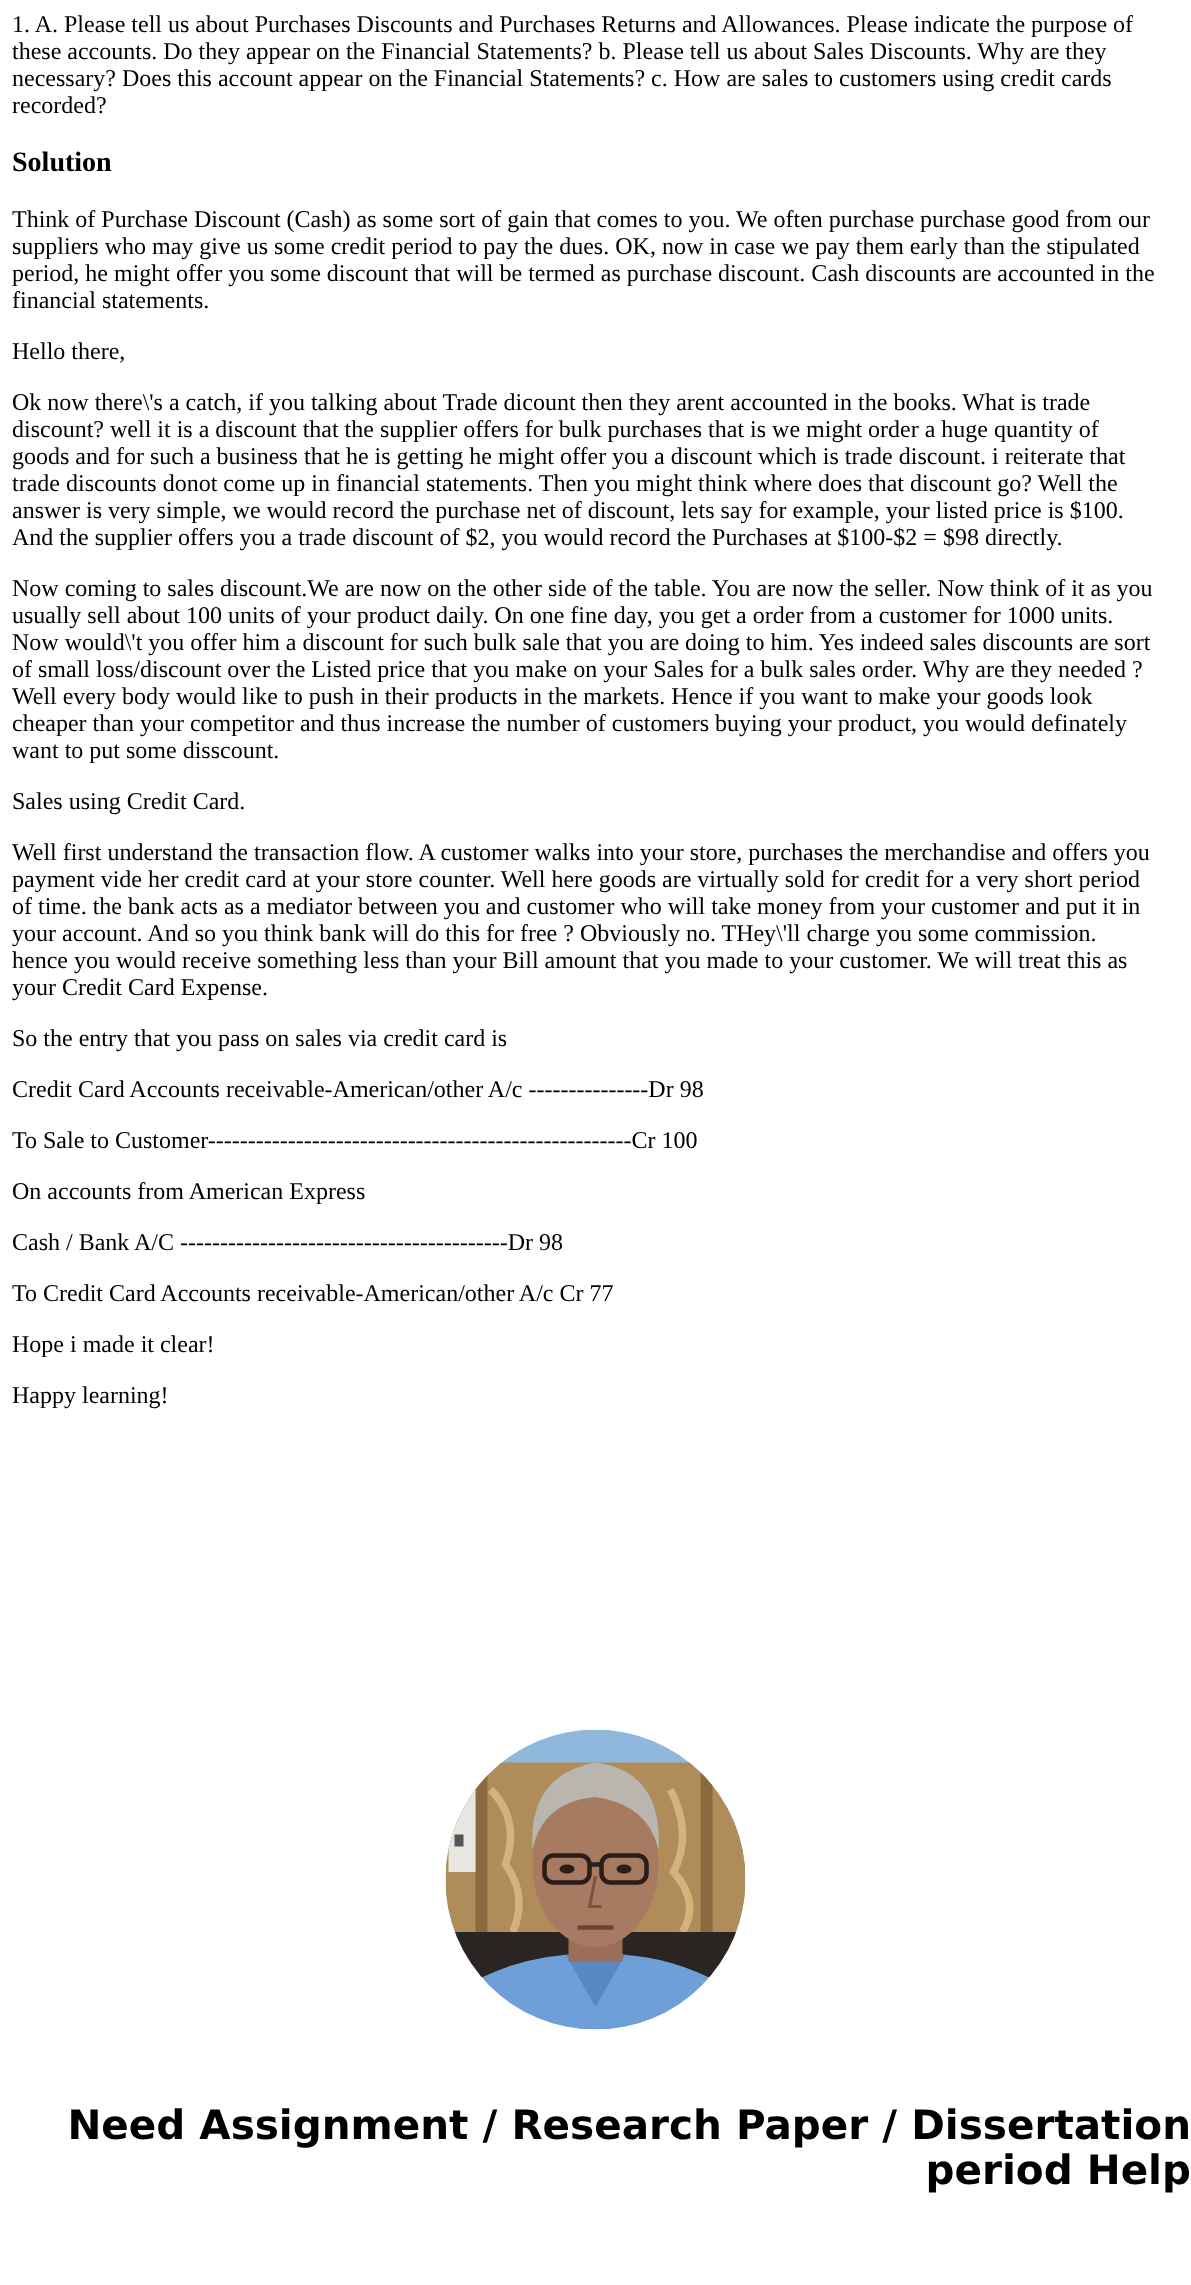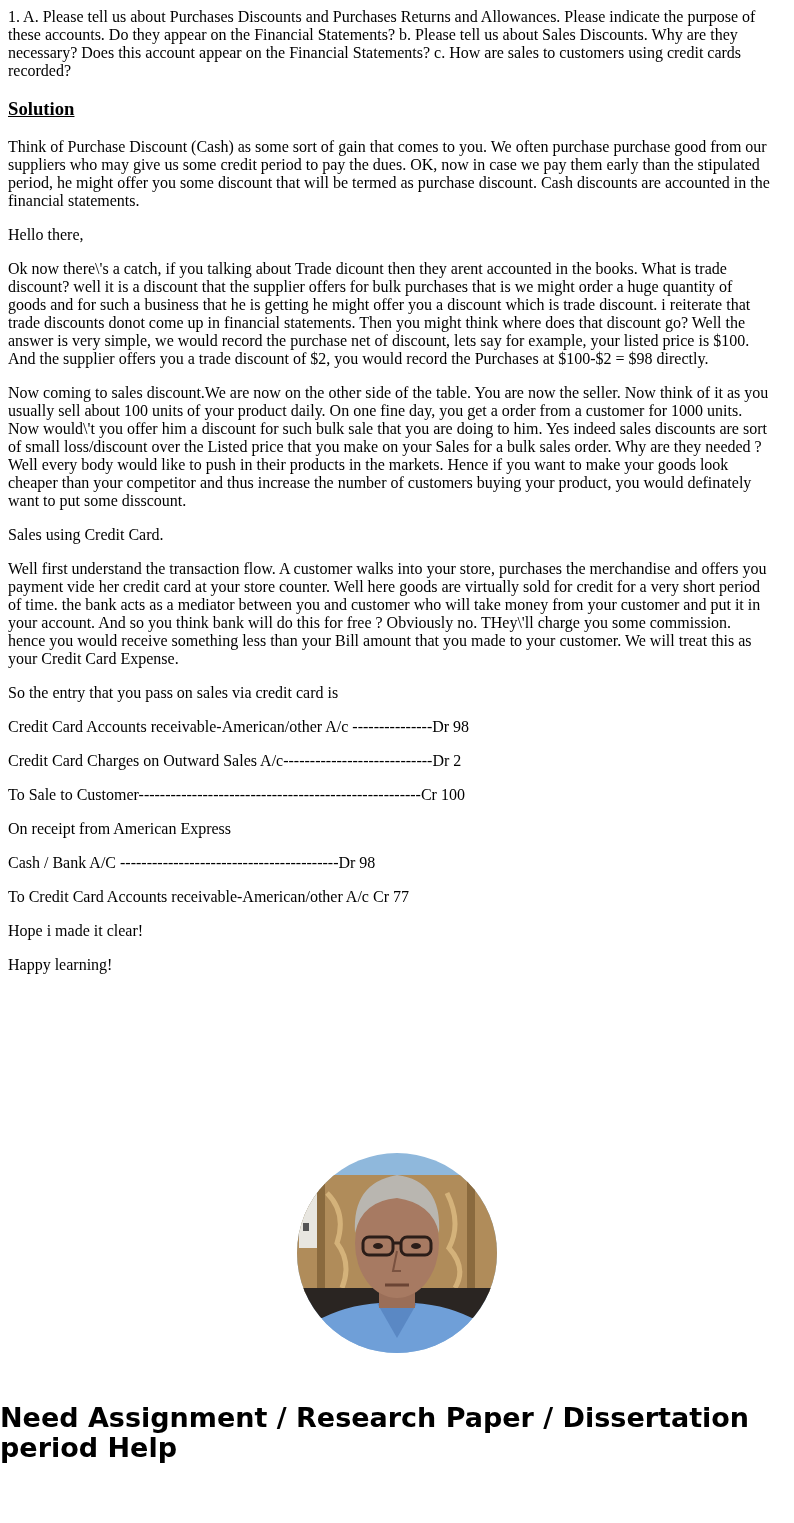--- a/index.html
+++ b/index.html
@@ -20,42 +20,41 @@
       padding: 8px 24px 0 8px;
     }
     p {
       margin: 0 0 16px 0;
     }
     h3.solution {
       font-size: 18.7px;
       font-weight: bold;
       margin: 18px 0 18px 0;
       line-height: 22px;
-      text-decoration: underline;
     }
     .avatar-wrap {
       position: absolute;
       left: 297px;
       top: 1153px;
       width: 200px;
       height: 200px;
       border-radius: 50%;
       overflow: hidden;
     }
     .avatar-wrap svg {
       display: block;
       width: 200px;
       height: 200px;
     }
     .promo {
       position: absolute;
       left: 0;
       top: 1403px;
       width: 794px;
-      text-align: left;
+      text-align: right;
       font-family: "DejaVu Sans", sans-serif;
       font-weight: bold;
       font-size: 27px;
       line-height: 30px;
       color: #000000;
     }
     .promo div { margin: 0; }
   </style>
 </head>
 <body>
@@ -67,24 +66,23 @@
 
   <p>Think of Purchase Discount (Cash) as some sort of gain that comes to you. We often purchase purchase good from our suppliers who may give us some credit period to pay the dues. OK, now in case we pay them early than the stipulated period, he might offer you some discount that will be termed as purchase discount. Cash discounts are accounted in the financial statements.</p>
   <p>Hello there,</p>
   <p>Ok now there\'s a catch, if you talking about Trade dicount then they arent accounted in the books. What is trade discount? well it is a discount that the supplier offers for bulk purchases that is we might order a huge quantity of goods and for such a business that he is getting he might offer you a discount which is trade discount. i reiterate that trade discounts donot come up in financial statements. Then you might think where does that discount go? Well the answer is very simple, we would record the purchase net of discount, lets say for example, your listed price is $100. And the supplier offers you a trade discount of $2, you would record the Purchases at $100-$2 = $98 directly.</p>
   <p>Now coming to sales discount.We are now on the other side of the table. You are now the seller. Now think of it as you usually sell about 100 units of your product daily. On one fine day, you get a order from a customer for 1000 units. Now would\'t you offer him a discount for such bulk sale that you are doing to him. Yes indeed sales discounts are sort of small loss/discount over the Listed price that you make on your Sales for a bulk sales order. Why are they needed ? Well every body would like to push in their products in the markets. Hence if you want to make your goods look cheaper than your competitor and thus increase the number of customers buying your product, you would definately want to put some disscount.</p>
   <p>Sales using Credit Card.</p>
   <p>Well first understand the transaction flow. A customer walks into your store, purchases the merchandise and offers you payment vide her credit card at your store counter. Well here goods are virtually sold for credit for a very short period of time. the bank acts as a mediator between you and customer who will take money from your customer and put it in your account. And so you think bank will do this for free ? Obviously no. THey\'ll charge you some commission. hence you would receive something less than your Bill amount that you made to your customer. We will treat this as your Credit Card Expense.</p>
   <p>So the entry that you pass on sales via credit card is</p>
 
   <p>Credit Card Accounts receivable-American/other A/c ---------------Dr 98</p>
-  <p>Credit Card Charges on Outward Sales A/c----------------------------Dr 2</p>
   <p>To Sale to Customer-----------------------------------------------------Cr 100</p>
 
-  <p>On receipt from American Express</p>
+  <p>On accounts from American Express</p>
   <p>Cash / Bank A/C -----------------------------------------Dr 98</p>
   <p>To Credit Card Accounts receivable-American/other A/c Cr 77</p>
 
   <p>Hope i made it clear!</p>
   <p>Happy learning!</p>
 </div>
 
 <div class="avatar-wrap">
   <svg viewBox="0 0 200 200" xmlns="http://www.w3.org/2000/svg">
 

